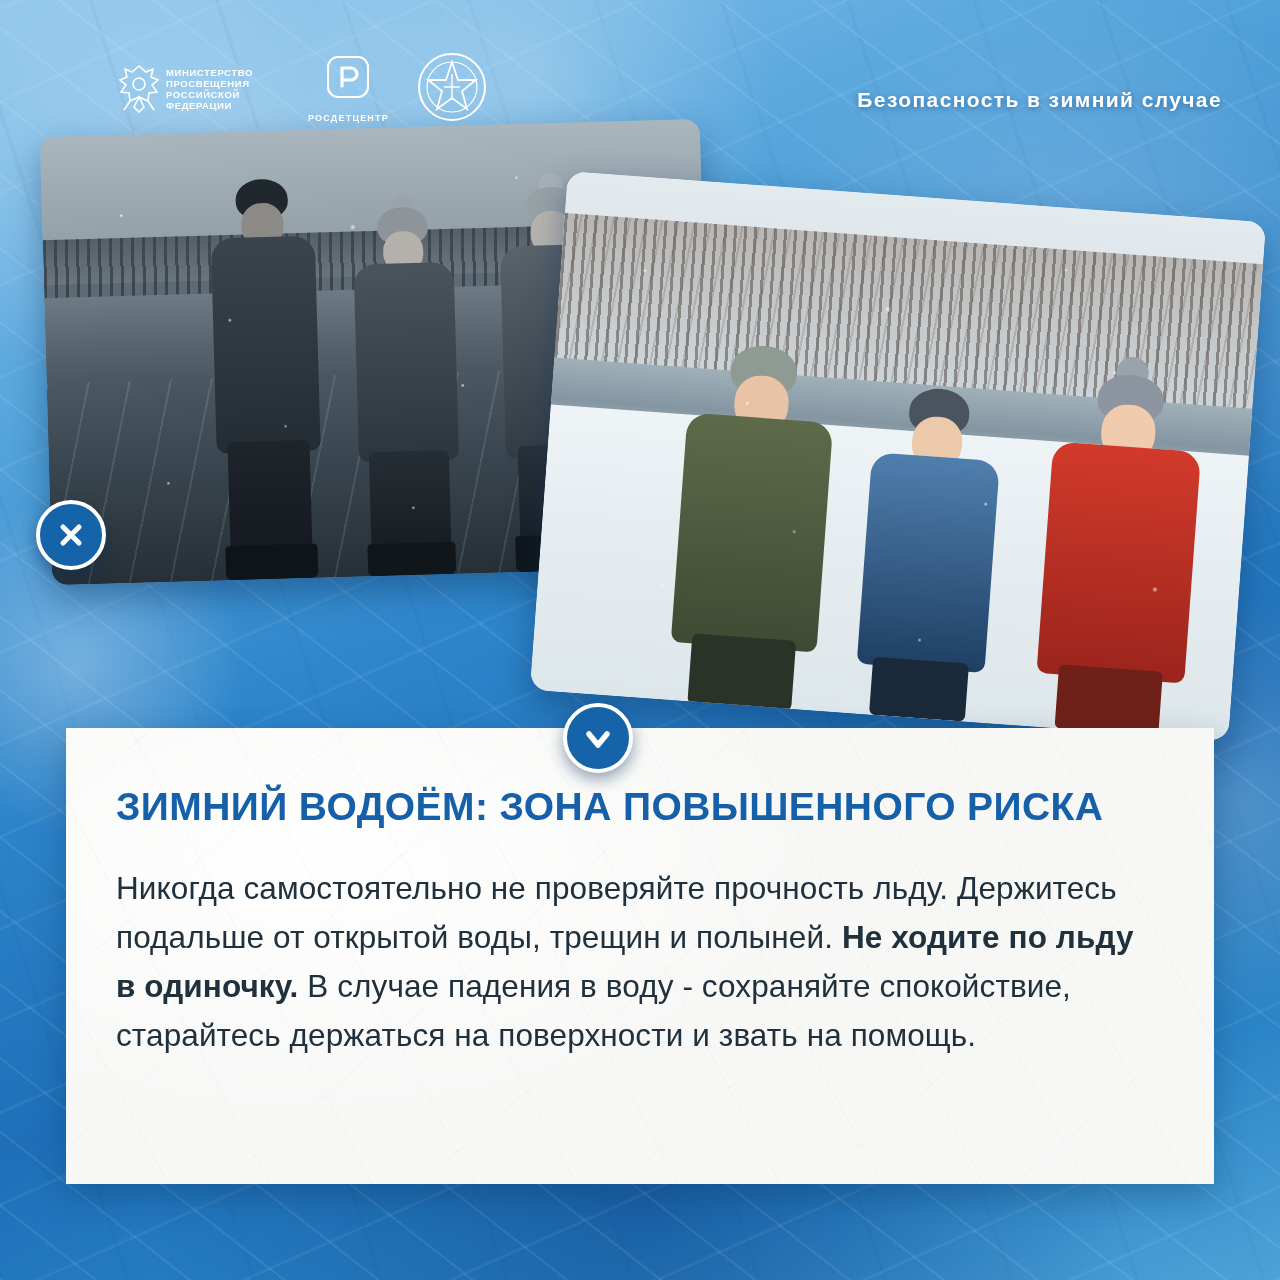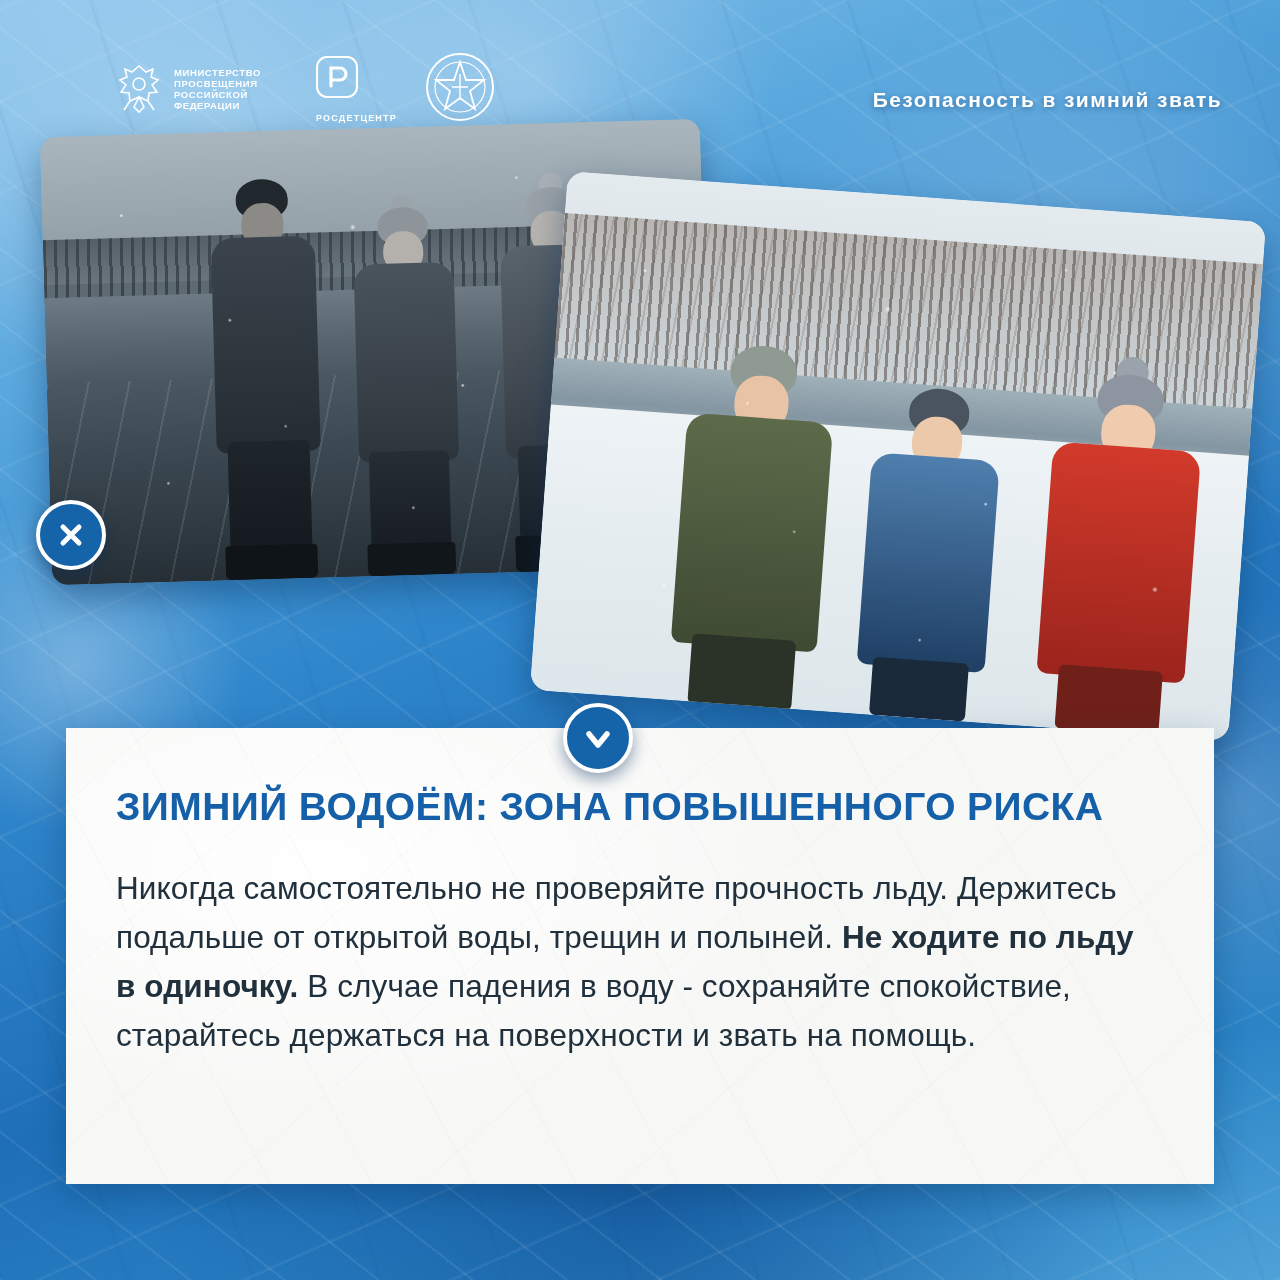--- a/index.html
+++ b/index.html
@@ -59,41 +59,40 @@
     position: absolute;
     left: 112px;
     top: 0;
     display: flex;
     align-items: center;
     gap: 26px;
   }
   .logo-min {
     display: flex;
     align-items: center;
-    gap: 8px;
   }
   .crest {
     width: 54px;
     height: 58px;
     position: relative;
   }
   .crest svg { display: block; }
   .logo-min-text {
     font-size: 9.5px;
     line-height: 11px;
     font-weight: bold;
     letter-spacing: 0.6px;
     color: #ffffff;
     text-transform: uppercase;
     width: 116px;
   }
   .logo-rpc {
     display: flex;
     flex-direction: column;
-    align-items: flex-start;
+    align-items: center;
     gap: 15px;
   }
   .rpc-mark {
     width: 42px;
     height: 42px;
   }
   .rpc-text {
     font-size: 9px;
     font-weight: bold;
     letter-spacing: 1.2px;
@@ -347,21 +346,21 @@
             <circle cx="37" cy="37" r="33" fill="none" stroke="#ffffff" stroke-width="2"></circle>
             <circle cx="37" cy="37" r="25" fill="none" stroke="#ffffff" stroke-width="1.2"></circle>
             <path d="M37 12 L43 30 L61 30 L47 41 L52 59 L37 48 L22 59 L27 41 L13 30 L31 30 Z" fill="none" stroke="#ffffff" stroke-width="1.8"></path>
             <path d="M37 24 L37 50 M29 37 L45 37" stroke="#ffffff" stroke-width="1.4"></path>
           </svg>
         </span>
       </div>
 
     </div>
 
-    <div class="header-title">Безопасность в зимний звать</div>
+    <div class="header-title">Безопасность в зимний случае</div>
   </div>
 
   <div class="photo photo-bw">
     <div class="scene scene-bw">
       <div class="sky"></div>
       <div class="treeline"></div>
       <div class="river"></div>
       <div class="ice-ground"></div>
 
       <div class="kid" style="left:155px; width:130px; height:400px;">

